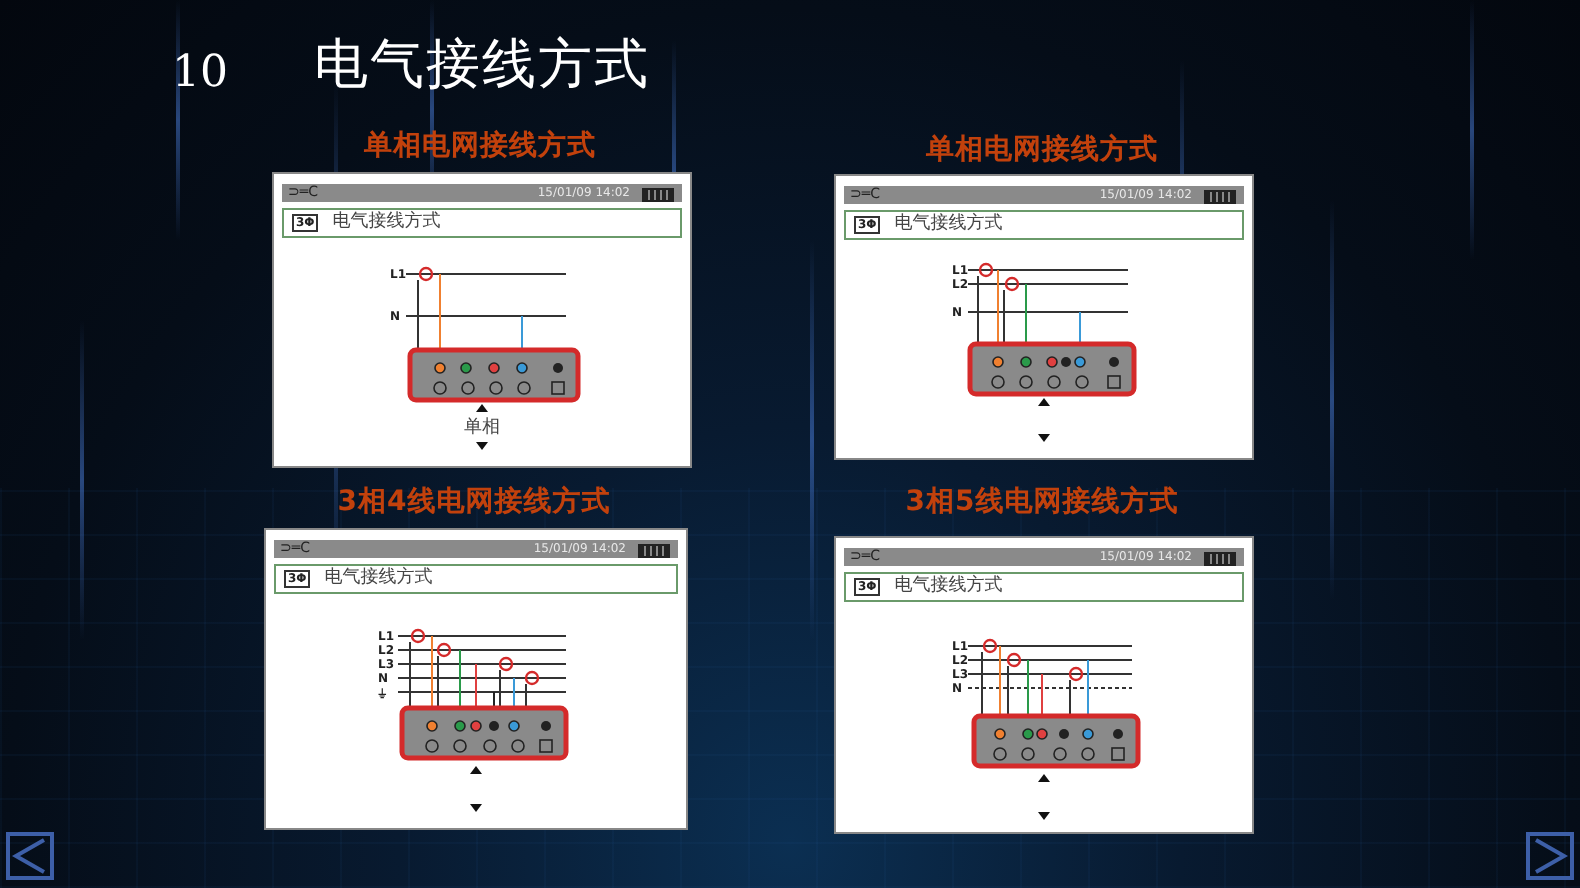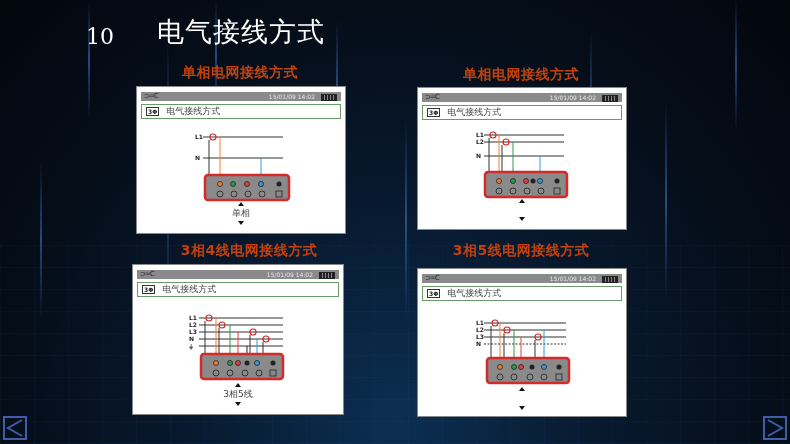--- a/index.html
+++ b/index.html
@@ -124,21 +124,21 @@
     <circle cx="81" cy="103" r="3" fill="none" stroke="#222" stroke-width="0.8"></circle>
     <circle cx="95" cy="103" r="3" fill="none" stroke="#222" stroke-width="0.8"></circle>
     <circle cx="109" cy="103" r="3" fill="none" stroke="#222" stroke-width="0.8"></circle>
     <circle cx="123" cy="103" r="3" fill="none" stroke="#222" stroke-width="0.8"></circle>
     <rect x="136" y="100" width="6" height="6" fill="none" stroke="#222" stroke-width="0.8"></rect>
   </svg>
   <div class="arrow-up" style="top:111px;"></div>
   <div class="arrow-down" style="top:129px;"></div>
 </div>
 
-<div class="caption" style="left:144px;top:242px;width:210px;">3相4线电网接线方式</div>
+<div class="caption" style="left:132px;top:242px;width:210px;">3相4线电网接线方式</div>
 <div class="panel" style="left:132px;top:264px;width:210px;height:149px;">
   <div class="statusbar">
     <span class="tool">⊃═C</span>
     <span class="time">15/01/09 14:02</span>
     <span class="batt"></span>
   </div>
   <div class="menubox">
     <span class="ico">3Φ</span><span>电气接线方式</span>
   </div>
   <svg width="210" height="149">
@@ -172,21 +172,20 @@
     <circle cx="114" cy="98" r="2.5" fill="#222"></circle>
     <circle cx="124" cy="98" r="2.5" fill="#3a9ad8" stroke="#222" stroke-width="0.8"></circle>
     <circle cx="140" cy="98" r="2.5" fill="#222"></circle>
     <circle cx="83" cy="108" r="3" fill="none" stroke="#222" stroke-width="0.8"></circle>
     <circle cx="97" cy="108" r="3" fill="none" stroke="#222" stroke-width="0.8"></circle>
     <circle cx="112" cy="108" r="3" fill="none" stroke="#222" stroke-width="0.8"></circle>
     <circle cx="126" cy="108" r="3" fill="none" stroke="#222" stroke-width="0.8"></circle>
     <rect x="137" y="105" width="6" height="6" fill="none" stroke="#222" stroke-width="0.8"></rect>
   </svg>
   <div class="arrow-up" style="top:118px;"></div>
-  <div class="label-bottom" style="top:123px;">3相5线</div>
   <div class="arrow-down" style="top:137px;"></div>
 </div>
 
 <div class="caption" style="left:417px;top:242px;width:208px;">3相5线电网接线方式</div>
 <div class="panel" style="left:417px;top:268px;width:208px;height:147px;">
   <div class="statusbar">
     <span class="tool">⊃═C</span>
     <span class="time">15/01/09 14:02</span>
     <span class="batt"></span>
   </div>

